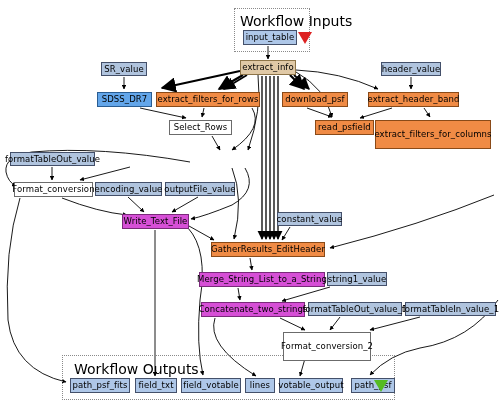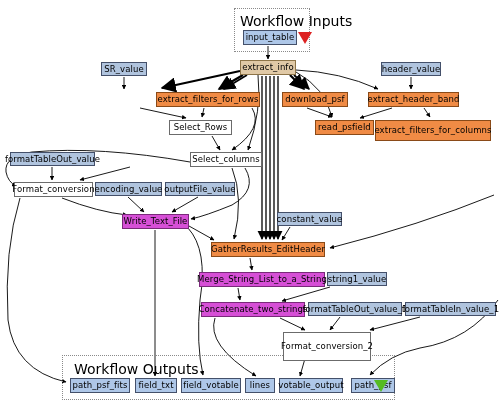--- a/index.html
+++ b/index.html
@@ -184,28 +184,28 @@
     </g>
   </svg>
 
   <div class="tri tri-red" style="left:298px; top:32px;"></div>
   <div class="tri tri-green" style="left:374px; top:380px;"></div>
 
   <div class="node n-io" style="left:243px; top:30px;  width:54px;  height:15px;">input_table</div>
   <div class="node n-tan" style="left:240px; top:60px;  width:56px;  height:15px;">extract_info</div>
   <div class="node n-value" style="left:101px; top:62px;  width:46px;  height:14px;">SR_value</div>
   <div class="node n-value" style="left:381px; top:62px;  width:60px;  height:14px;">header_value</div>
+  <div class="node n-blue" style="left:97px;  top:92px;  width:55px;  height:15px;">SDSS_DR7</div>
   <div class="node n-orange" style="left:282px; top:92px;  width:66px;  height:15px;">download_psf</div>
   <div class="node n-orange" style="left:156px; top:92px;  width:104px; height:15px;">extract_filters_for_rows</div>
   <div class="node n-orange" style="left:368px; top:92px;  width:91px;  height:15px;">extract_header_band</div>
   <div class="node n-white" style="left:169px; top:120px; width:63px;  height:15px;">Select_Rows</div>
   <div class="node n-orange" style="left:315px; top:120px; width:59px;  height:15px;">read_psfield</div>
-  <div class="node n-orange" style="left:375px; top:120px; width:116px; height:21px;">extract_filters_for_columns</div>
+  <div class="node n-orange" style="left:375px; top:120px; width:116px; height:29px;">extract_filters_for_columns</div>
   <div class="node n-value" style="left:10px;  top:152px; width:85px;  height:14px;">formatTableOut_value</div>
-  <div class="node n-white" style="left:190px; top:152px; width:72px;  height:15px;">Select_columns</div>
   <div class="node n-white" style="left:14px;  top:182px; width:79px;  height:15px;">Format_conversion</div>
   <div class="node n-value" style="left:95px;  top:182px; width:67px;  height:14px;">encoding_value</div>
   <div class="node n-value" style="left:165px; top:182px; width:70px;  height:14px;">outputFile_value</div>
   <div class="node n-value" style="left:277px; top:212px; width:65px;  height:14px;">constant_value</div>
   <div class="node n-magenta" style="left:122px; top:214px; width:67px;  height:15px;">Write_Text_File</div>
   <div class="node n-orange" style="left:211px; top:242px; width:114px; height:15px;">GatherResults_EditHeader</div>
   <div class="node n-magenta" style="left:199px; top:272px; width:126px; height:15px;">Merge_String_List_to_a_String</div>
   <div class="node n-value" style="left:327px; top:272px; width:60px;  height:14px;">string1_value</div>
   <div class="node n-magenta" style="left:201px; top:302px; width:104px; height:15px;">Concatenate_two_strings</div>
   <div class="node n-value" style="left:308px; top:302px; width:94px;  height:14px;">formatTableOut_value_1</div>

